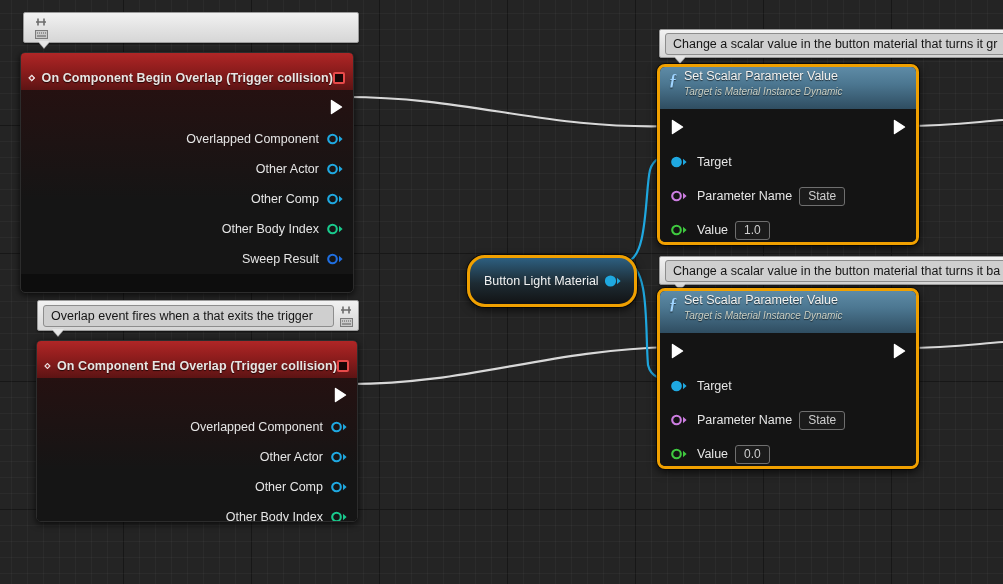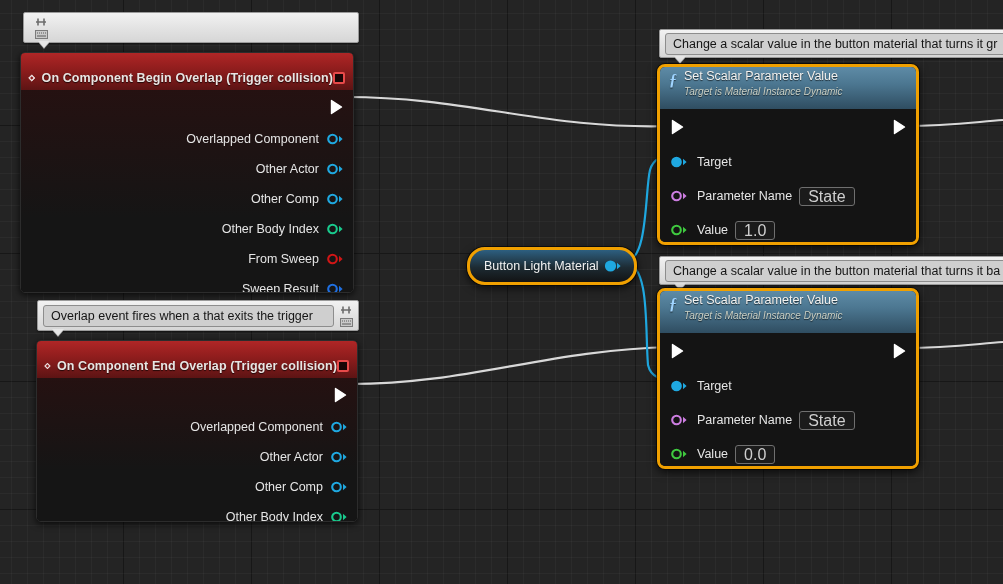--- a/index.html
+++ b/index.html
@@ -116,21 +116,21 @@
     color:#9fd4ff;font-size:16px;font-style:italic;font-family:"Liberation Serif",serif;
     font-weight:bold;line-height:18px;margin-top:1px;text-shadow:0 1px 1px rgba(0,0,0,.6);
   }
   .fn .hdr .tt{display:flex;flex-direction:column;line-height:1;}
   .fn .hdr .t1{color:#f3f2f0;font-size:12.5px;font-weight:normal;text-shadow:0 1px 1px rgba(0,0,0,.65);}
   .fn .hdr .t2{color:#c9cfc4;font-size:10px;font-style:italic;margin-top:4px;text-shadow:0 1px 1px rgba(0,0,0,.6);}
   .fn .body{background:#141414;}
 
   .valbox{
     display:inline-block;border:1px solid #6f6f6f;border-radius:3px;
-    background:#1b1b1b;color:#cfcfcf;font-size:16px;
+    background:#1b1b1b;color:#cfcfcf;font-size:12px;
     padding:1px 8px;margin-left:7px;line-height:15px;
   }
 
   
   .varnode{
     position:absolute;
     border:3px solid #f0a000;
     border-radius:18px;
     background:linear-gradient(to bottom,#2d5f80 0%,#1d2b33 55%,#121314 100%);
     box-shadow:0 0 0 1px rgba(0,0,0,.6),0 3px 9px rgba(0,0,0,.7);
@@ -221,29 +221,20 @@
       <div class="pinrow right">
         <span class="plabel">Other Body Index</span>
         <span class="pin" style="margin-left:8px;">
           <svg width="17" height="12" viewBox="0 0 17 12">
             <circle cx="5.5" cy="6" r="4.3" fill="none" stroke="#19c98c" stroke-width="2.1"></circle>
             <path d="M12 2.8 15.6 6 12 9.2z" fill="#19c98c"></path>
           </svg>
         </span>
       </div>
 
-      <div class="pinrow right">
-        <span class="plabel">From Sweep</span>
-        <span class="pin" style="margin-left:8px;">
-          <svg width="17" height="12" viewBox="0 0 17 12">
-            <circle cx="5.5" cy="6" r="4.3" fill="none" stroke="#d01616" stroke-width="2.1"></circle>
-            <path d="M12 2.8 15.6 6 12 9.2z" fill="#d01616"></path>
-          </svg>
-        </span>
-      </div>
 
       <div class="pinrow right">
         <span class="plabel">Sweep Result</span>
         <span class="pin" style="margin-left:8px;">
           <svg width="17" height="12" viewBox="0 0 17 12">
             <circle cx="5.5" cy="6" r="4.3" fill="none" stroke="#1f6fe0" stroke-width="2.1"></circle>
             <path d="M12 2.8 15.6 6 12 9.2z" fill="#1f6fe0"></path>
           </svg>
         </span>
       </div>
@@ -426,21 +417,21 @@
             <circle cx="5.5" cy="6" r="4.3" fill="none" stroke="#3fc93f" stroke-width="2.1"></circle>
             <path d="M12 2.8 15.6 6 12 9.2z" fill="#3fc93f"></path>
           </svg>
         </span>
         <span class="plabel">Value</span>
         <span class="valbox">0.0</span>
       </div>
     </div>
   </div>
 
-  <div class="varnode" style="left:467px;top:247px;width:170px;height:38px;text-align:center;">
+  <div class="varnode" style="left:467px;top:255px;width:170px;height:52px;text-align:center;">
     <span class="vlabel">Button Light Material</span>
     <span class="pin">
       <svg width="17" height="12" viewBox="0 0 17 12">
         <circle cx="5.5" cy="6" r="4.6" fill="#1fa8e0" stroke="#1fa8e0" stroke-width="2"></circle>
         <path d="M12 2.8 15.6 6 12 9.2z" fill="#1fa8e0"></path>
       </svg>
     </span>
   </div>
 
 </div>

